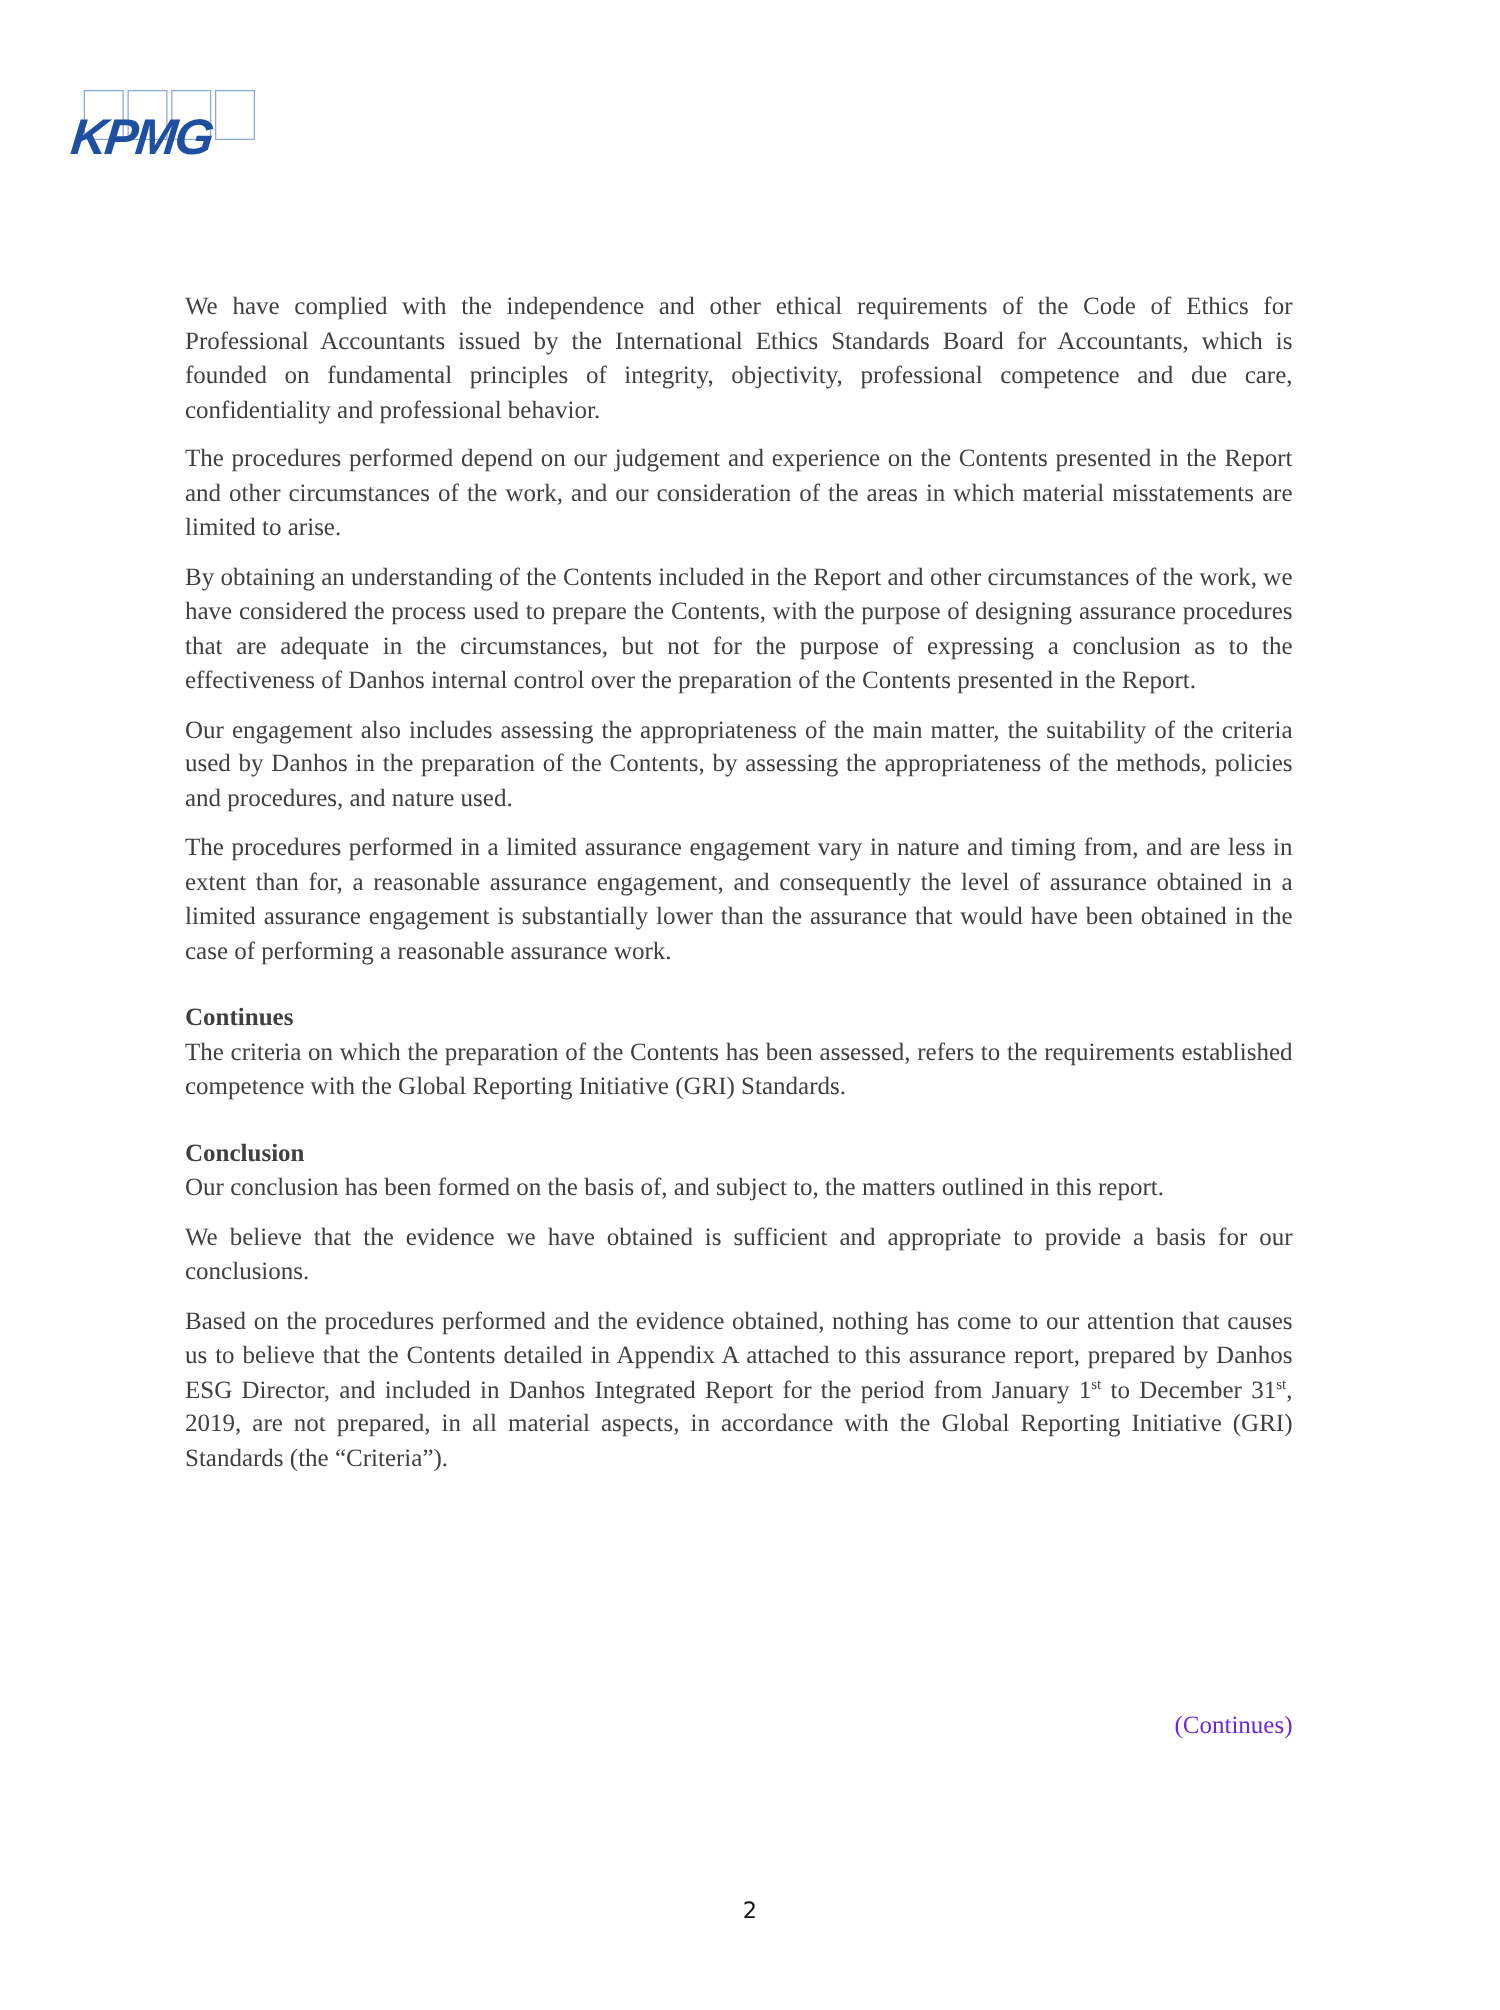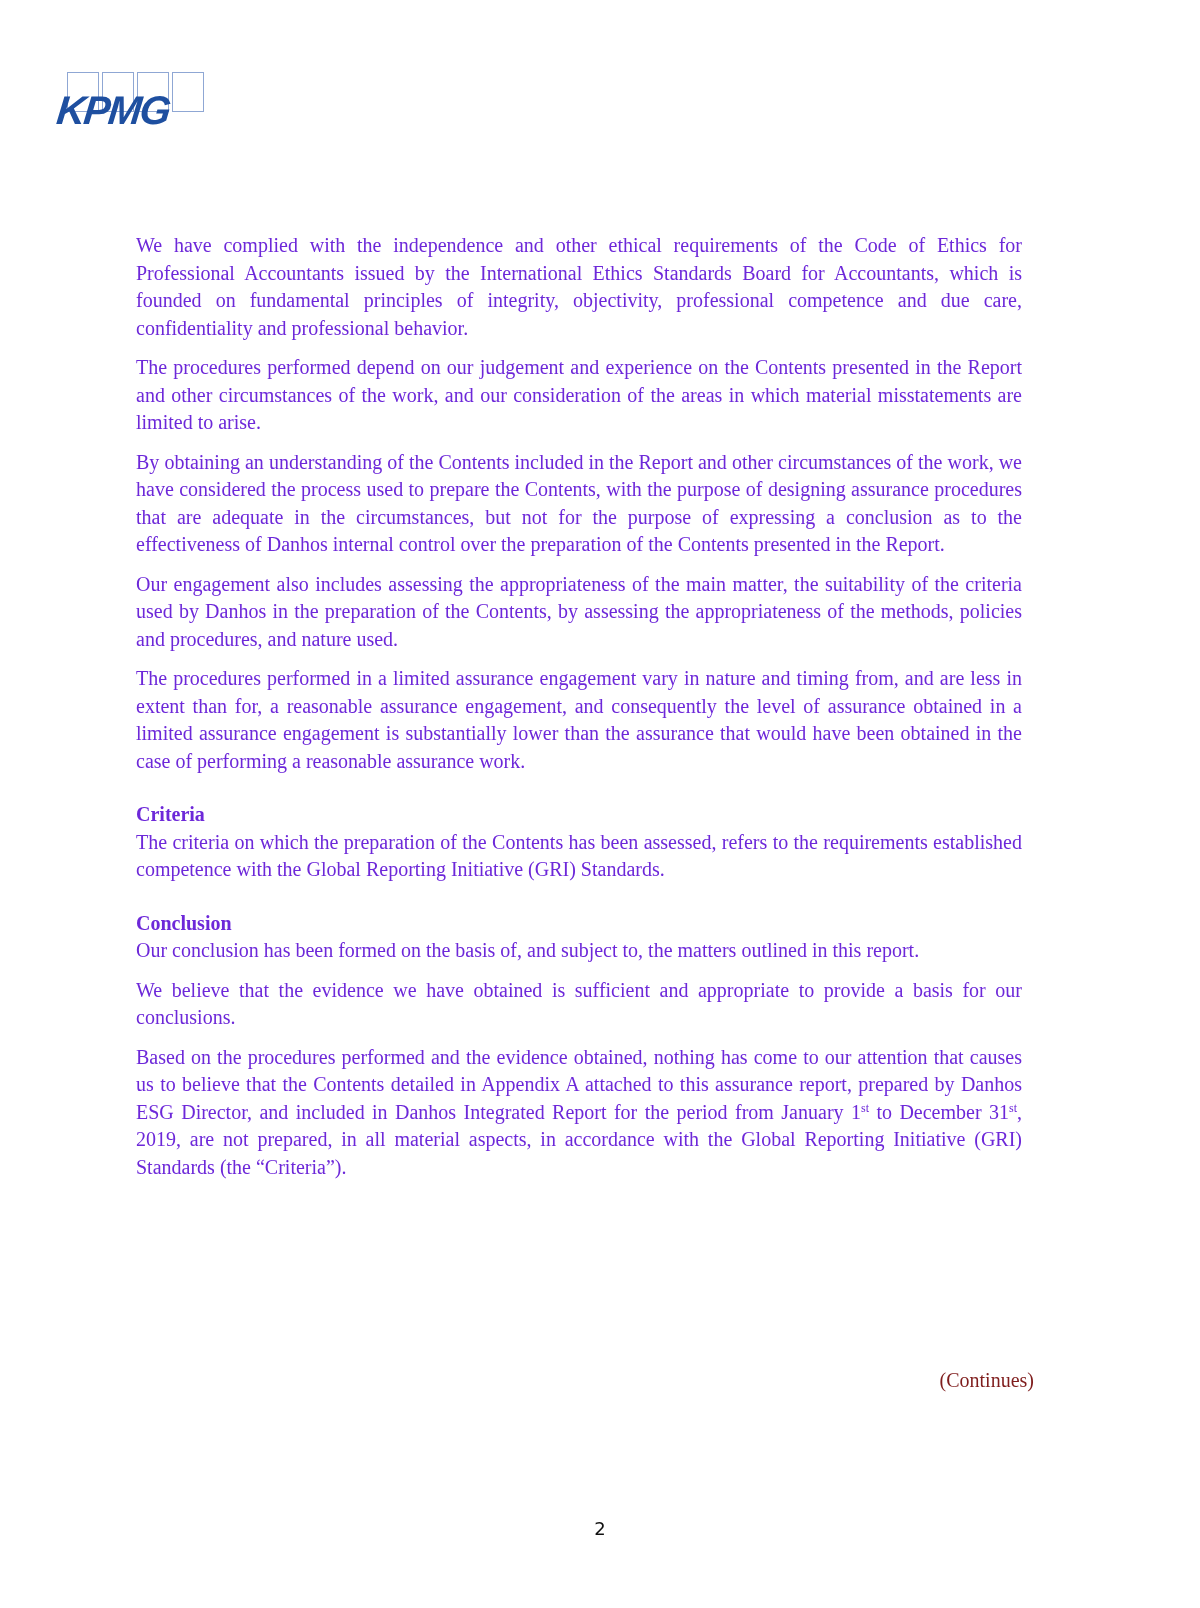--- a/index.html
+++ b/index.html
@@ -2,27 +2,27 @@
 <html><head>
   <meta charset="utf-8">
   <style>
     html, body { margin: 0; padding: 0; background: #ffffff; }
     body { width: 1200px; height: 1608px; position: relative; overflow: hidden; }
     .page { position: absolute; left: 0; top: 0; width: 1200px; height: 1608px; background: #fff; }
     .logo { position: absolute; left: 57px; top: 72px; width: 150px; height: 62px; }
     .logo .boxes { position: absolute; left: 10px; top: 0; height: 40px; display: flex; }
     .logo .box { width: 32px; height: 40px; border: 1px solid #8fa7d4; box-sizing: border-box; margin-right: 3px; background: #fff; }
     .logo .word { position: absolute; left: 0; top: 18px; font-family: "Liberation Sans", sans-serif; font-weight: bold; font-style: italic; font-size: 40px; letter-spacing: -2px; color: #1e4fa0; line-height: 40px; transform: skewX(-6deg); }
-    .body { position: absolute; left: 136px; top: 232px; width: 886px; font-family: "Liberation Serif", serif; font-size: 20px; line-height: 27.5px; color: #6d28d9; }
+    .body { position: absolute; left: 148px; top: 232px; width: 886px; font-family: "Liberation Serif", serif; font-size: 20px; line-height: 27.5px; color: #404040; }
     .body p { margin: 0 0 12px 0; text-align: justify; }
     .body h3 { margin: 0; font-size: 20px; font-weight: bold; line-height: 27.5px; }
     .body .section { margin-top: 26px; }
     .body .section p { margin-top: 0; }
     sup { font-size: 12px; line-height: 0; vertical-align: 7px; font-family: Liberation Serif, serif; }
-    .continues { position: absolute; right: 166px; top: 1369px; font-family: "Liberation Serif", serif; font-size: 20px; color: #7f1d1d; }
+    .continues { position: absolute; right: 166px; top: 1369px; font-family: "Liberation Serif", serif; font-size: 20px; color: #6d28d9; }
     .page-number { position: absolute; left: 0; width: 1200px; top: 1518px; text-align: center; font-family: "DejaVu Sans", sans-serif; font-size: 18px; color: #111; }
   </style>
 </head>
 <body>
 
 <div class="page">
 
   <div class="logo">
     <div class="boxes">
       <div class="box"></div>
@@ -34,21 +34,21 @@
   </div>
 
   <div class="body">
     <p>We have complied with the independence and other ethical requirements of the Code of Ethics for Professional Accountants issued by the International Ethics Standards Board for Accountants, which is founded on fundamental principles of integrity, objectivity, professional competence and due care, confidentiality and professional behavior.</p>
     <p>The procedures performed depend on our judgement and experience on the Contents presented in the Report and other circumstances of the work, and our consideration of the areas in which material misstatements are limited to arise.</p>
     <p>By obtaining an understanding of the Contents included in the Report and other circumstances of the work, we have considered the process used to prepare the Contents, with the purpose of designing assurance procedures that are adequate in the circumstances, but not for the purpose of expressing a conclusion as to the effectiveness of Danhos internal control over the preparation of the Contents presented in the Report.</p>
     <p>Our engagement also includes assessing the appropriateness of the main matter, the suitability of the criteria used by Danhos in the preparation of the Contents, by assessing the appropriateness of the methods, policies and procedures, and nature used.</p>
     <p>The procedures performed in a limited assurance engagement vary in nature and timing from, and are less in extent than for, a reasonable assurance engagement, and consequently the level of assurance obtained  in a limited assurance engagement is substantially lower than the assurance that would have been obtained in the case of performing a reasonable assurance work.</p>
 
     <div class="section">
-      <h3>Criteria</h3>
+      <h3>Continues</h3>
       <p>The criteria on which the preparation of the Contents has been assessed, refers to the requirements established competence with the Global Reporting Initiative (GRI) Standards.</p>
     </div>
 
     <div class="section">
       <h3>Conclusion</h3>
       <p>Our conclusion has been formed on the basis of, and subject to, the matters outlined in this report.</p>
       <p>We believe that the evidence we have obtained is sufficient and appropriate to provide a basis for our conclusions.</p>
       <p><span>Based on the procedures performed and the evidence obtained, nothing has come to our attention that causes us to believe that the Contents detailed in Appendix A attached to this assurance report, prepared by Danhos ESG Director, and included in Danhos Integrated Report for the period from January 1</span><sup>st</sup><span> to December 31</span><sup>st</sup><span>, 2019, are not prepared, in all material aspects, in accordance with the Global Reporting Initiative (GRI) Standards (the “Criteria”).</span></p>
     </div>
   </div>

